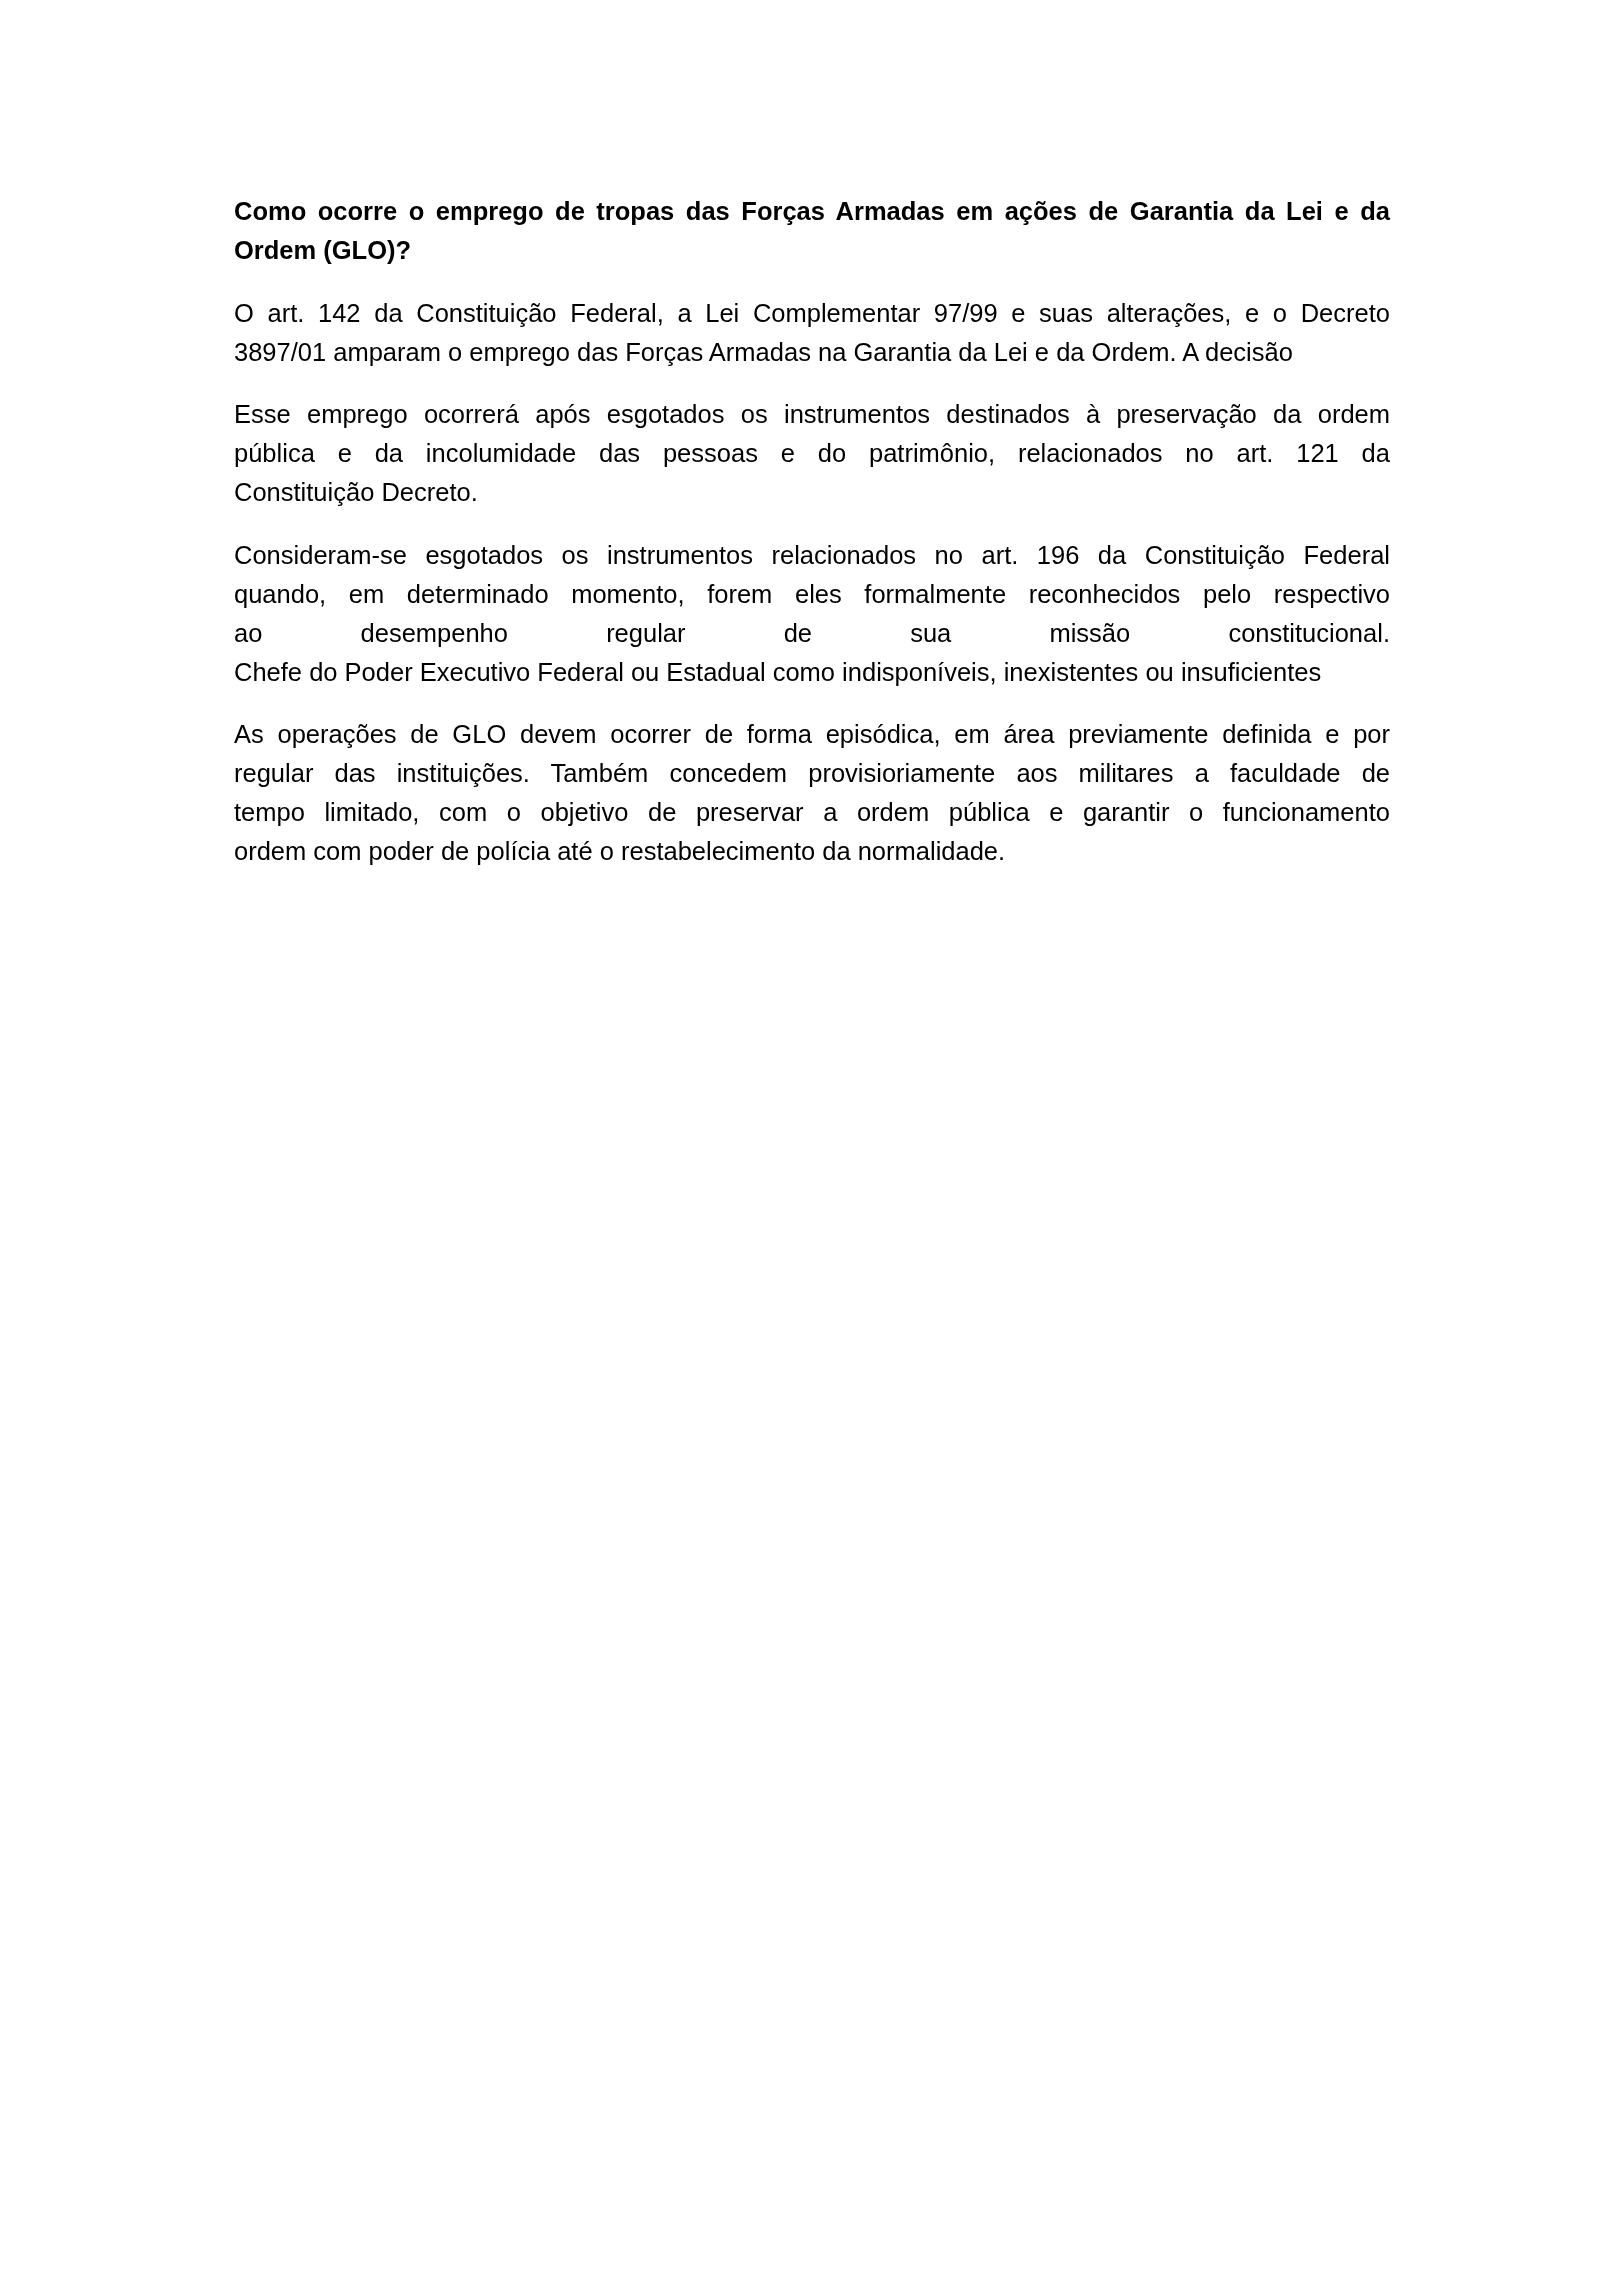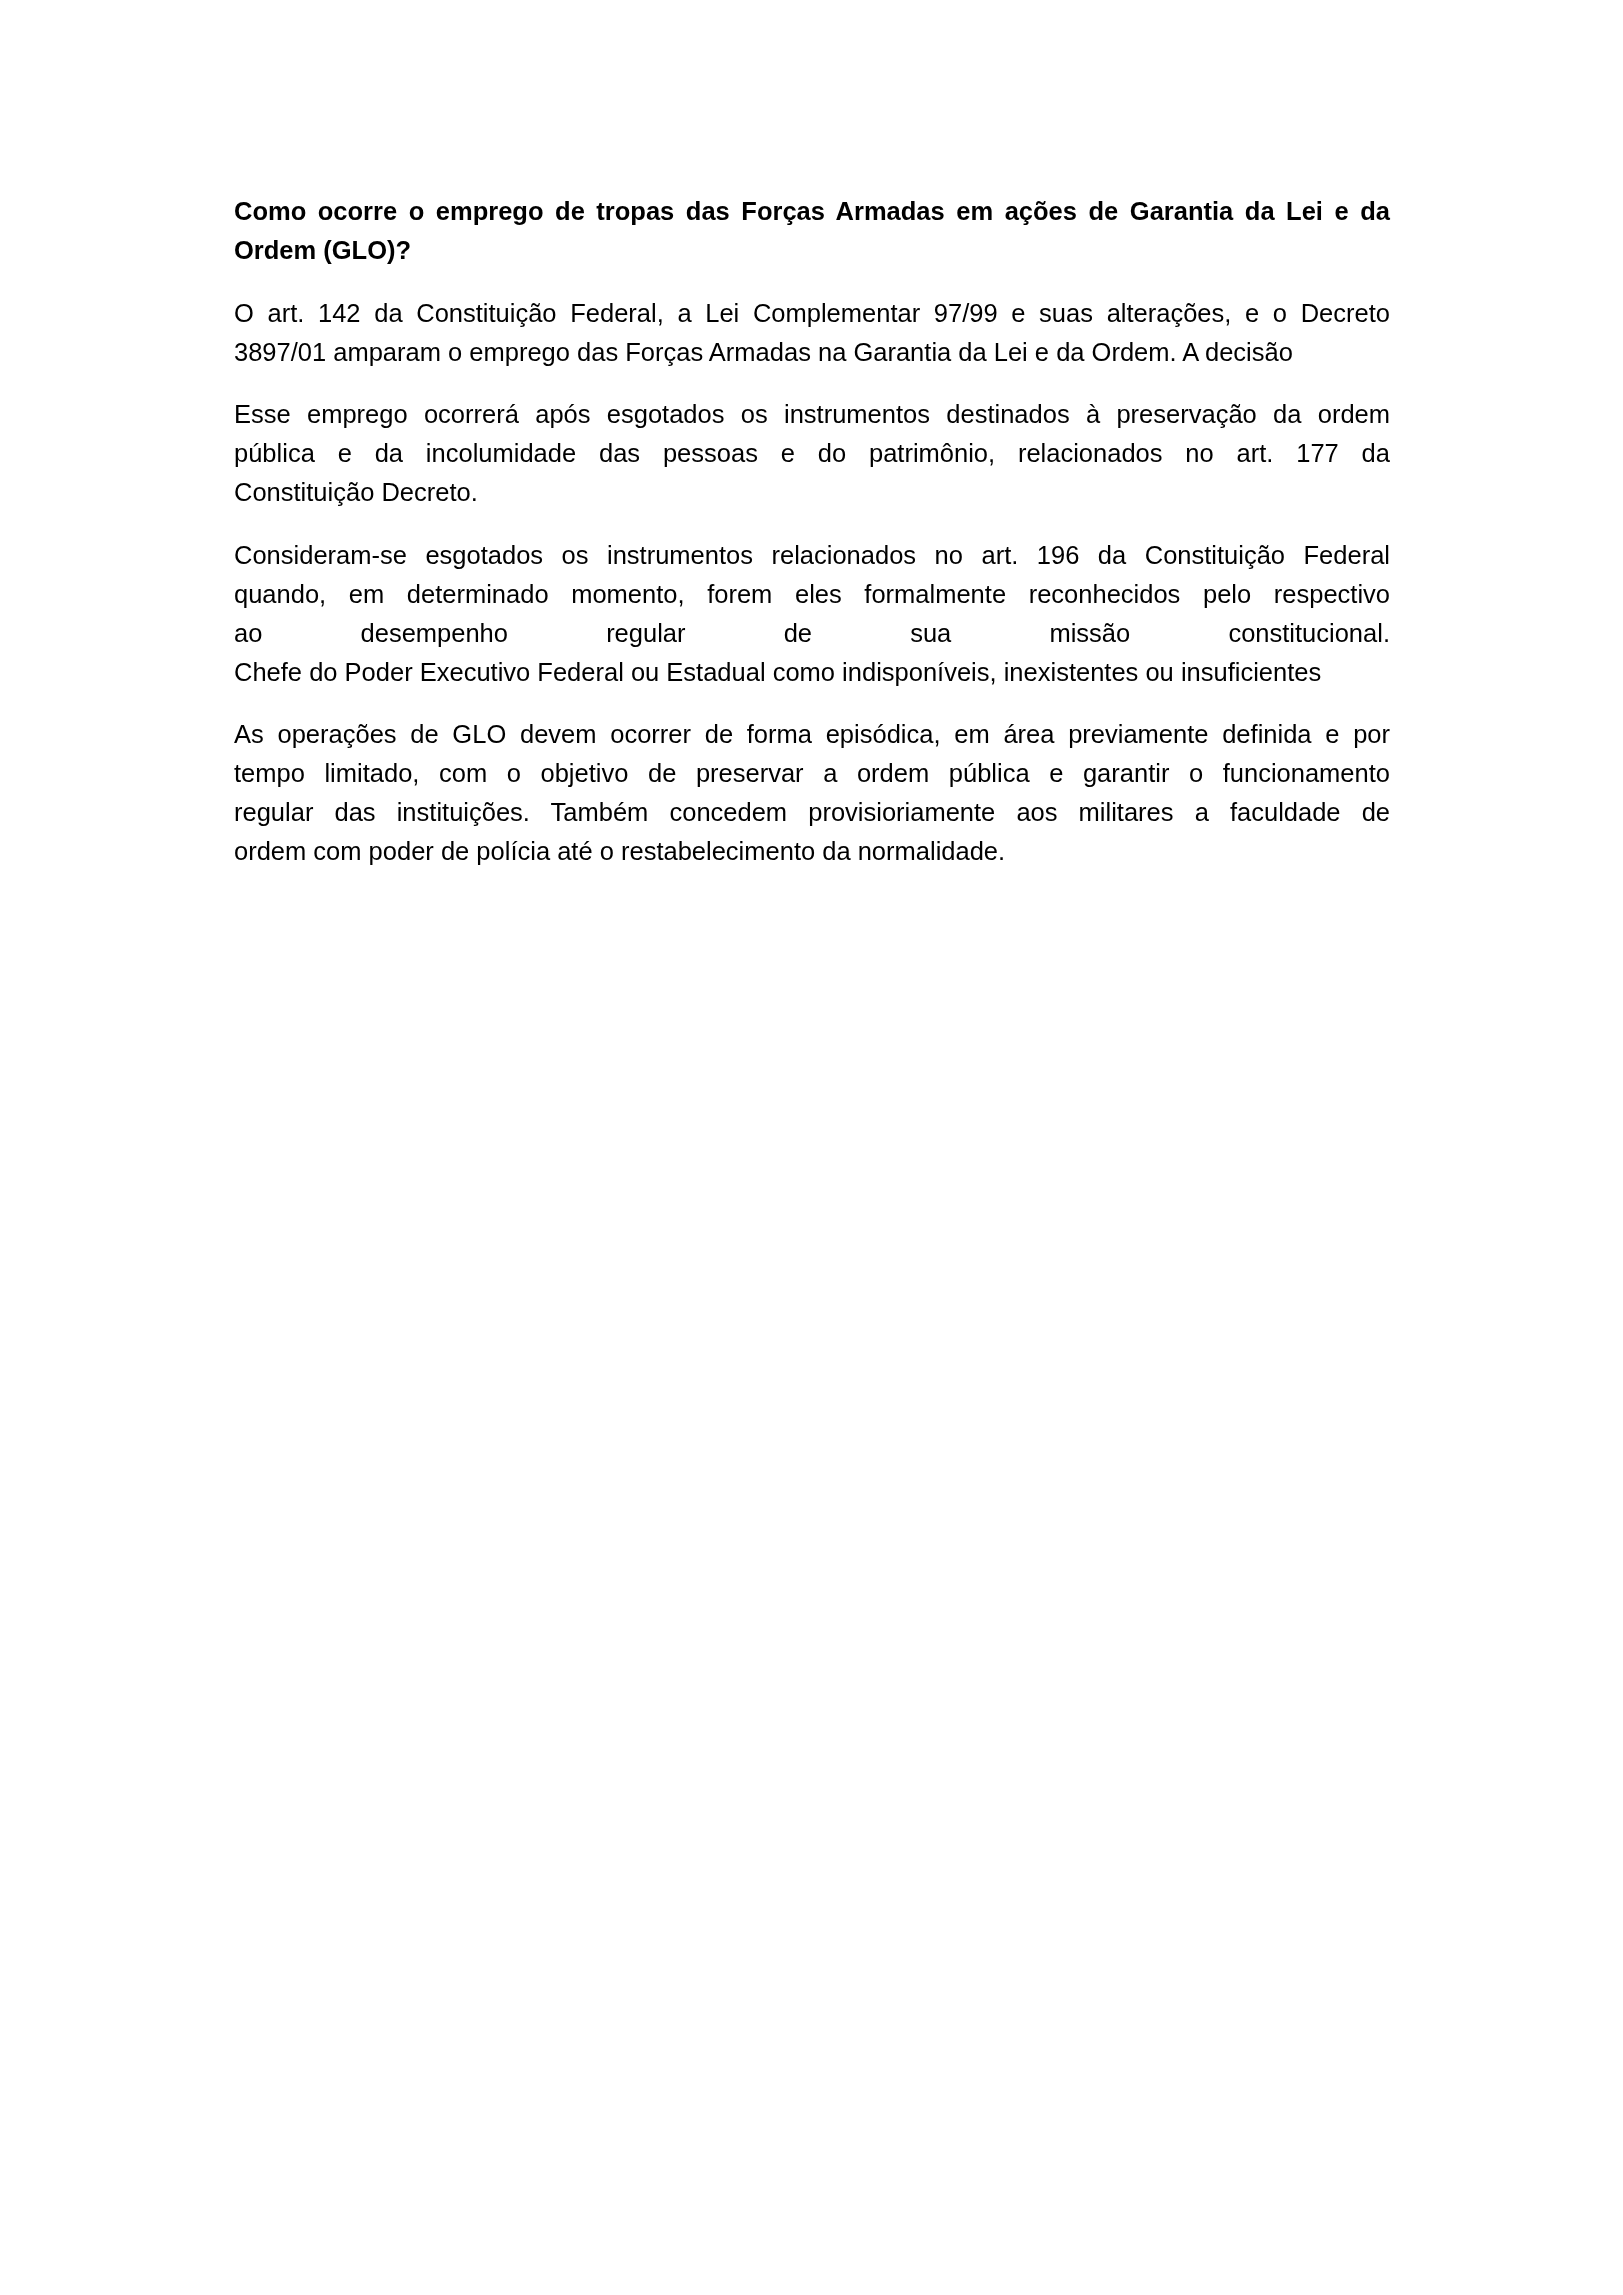--- a/index.html
+++ b/index.html
@@ -47,30 +47,30 @@
       <div class="block heading">
         <div class="line">Como ocorre o emprego de tropas das Forças Armadas em ações de Garantia da Lei e da</div>
         <div class="line">Ordem (GLO)?</div>
       </div>
       <div class="block">
         <div class="line">O art. 142 da Constituição Federal, a Lei Complementar 97/99 e suas alterações, e o Decreto</div>
         <div class="line">3897/01 amparam o emprego das Forças Armadas na Garantia da Lei e da Ordem. A decisão</div>
       </div>
       <div class="block">
         <div class="line">Esse emprego ocorrerá após esgotados os instrumentos destinados à preservação da ordem</div>
-        <div class="line">pública e da incolumidade das pessoas e do patrimônio, relacionados no art. 177 da</div>
+        <div class="line">pública e da incolumidade das pessoas e do patrimônio, relacionados no art. 121 da</div>
         <div class="line">Constituição Decreto.</div>
       </div>
       <div class="block">
         <div class="line">Consideram-se esgotados os instrumentos relacionados no art. 196 da Constituição Federal</div>
         <div class="line">quando, em determinado momento, forem eles formalmente reconhecidos pelo respectivo</div>
         <div class="line">ao desempenho regular de sua missão constitucional.</div>
         <div class="line">Chefe do Poder Executivo Federal ou Estadual como indisponíveis, inexistentes ou insuficientes</div>
       </div>
       <div class="block">
         <div class="line">As operações de GLO devem ocorrer de forma episódica, em área previamente definida e por</div>
+        <div class="line">regular das instituições. Também concedem provisioriamente aos militares a faculdade de</div>
         <div class="line">tempo limitado, com o objetivo de preservar a ordem pública e garantir o funcionamento</div>
-        <div class="line">regular das instituições. Também concedem provisioriamente aos militares a faculdade de</div>
         <div class="line">ordem com poder de polícia até o restabelecimento da normalidade.</div>
       </div>
     </div>
 </div>
 
 
 </body></html>

